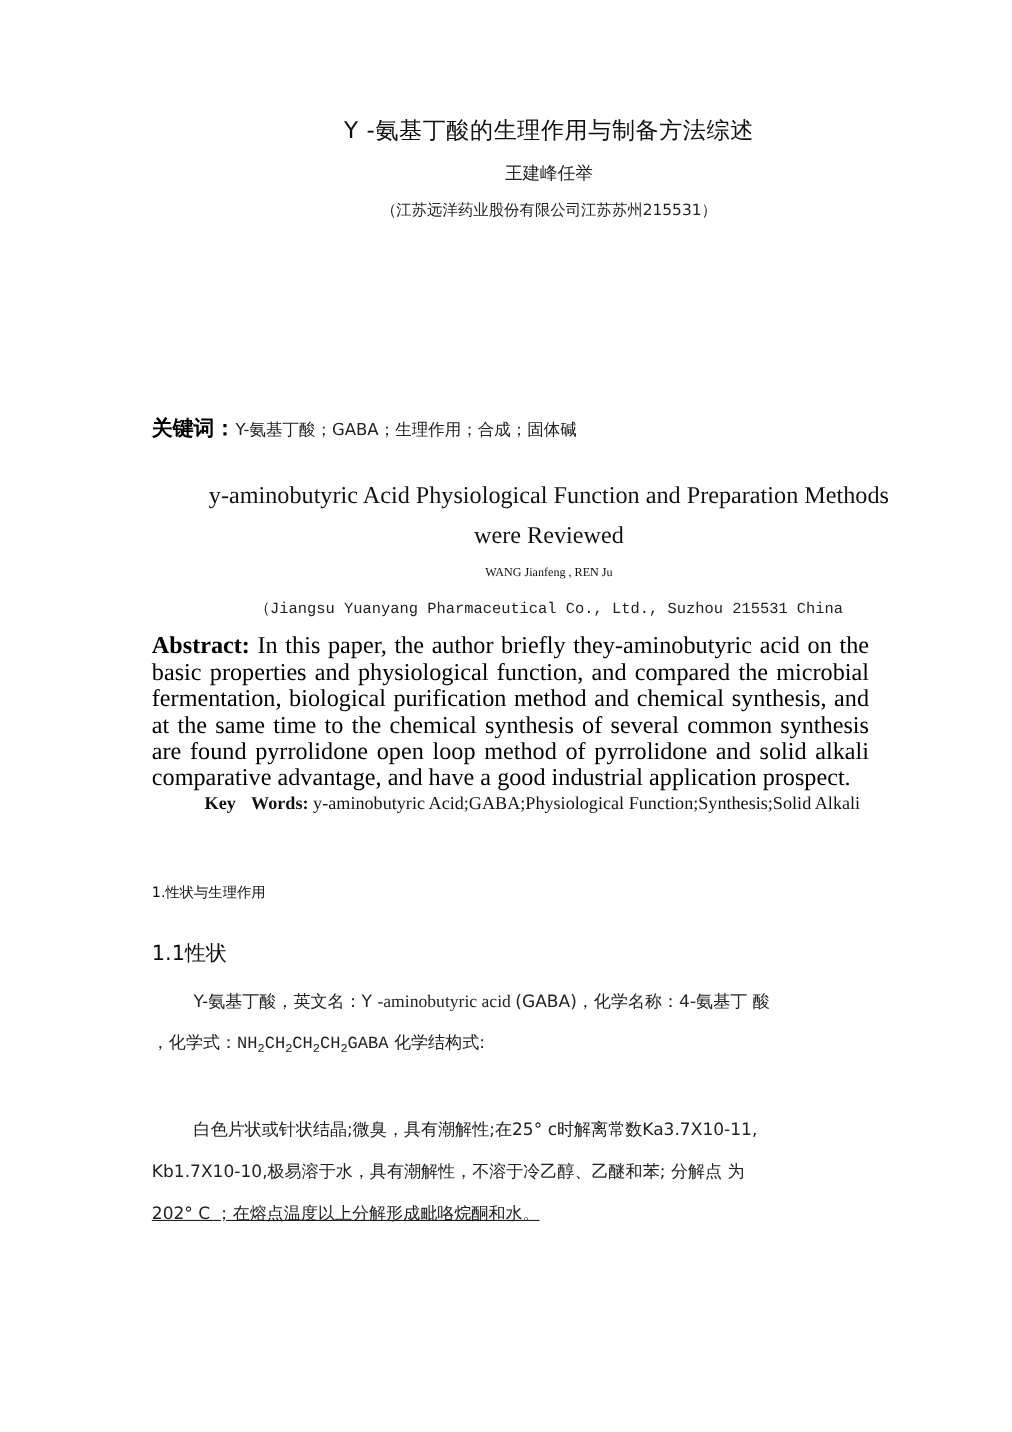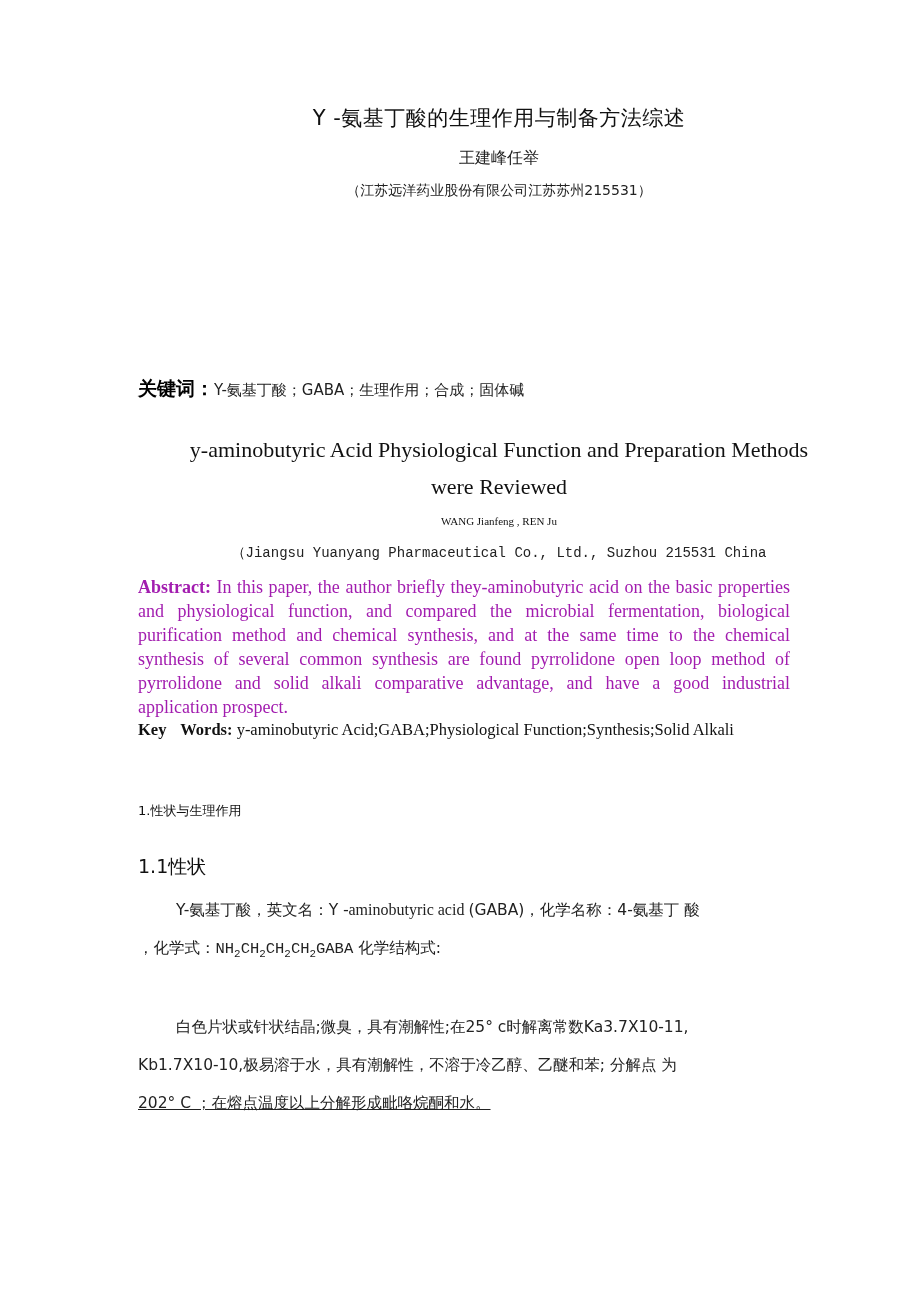--- a/index.html
+++ b/index.html
@@ -92,38 +92,38 @@
       top: 544px;
       font-family: "Liberation Mono", "DejaVu Sans Mono", monospace;
       font-size: 14px;
       color: #222;
     }
     .en-abs {
       position: absolute;
       left: 138px;
       width: 652px;
       top: 575px;
-      font-size: 18px;
+      font-size: 22px;
       line-height: 24px;
       text-align: justify;
       text-align-last: left;
-      color: #a21caf;
+      color: #000000;
     }
     .en-abs .lbl { font-weight: bold; }
     .en-kw {
       position: absolute;
       left: 138px;
       width: 652px;
       top: 719px;
       font-size: 16.5px;
       line-height: 22px;
       text-align: justify;
       color: #111;
     }
-    .en-kw .lbl { font-weight: bold; word-spacing: 10px; }
+    .en-kw .lbl { font-weight: bold; word-spacing: 10px; margin-left: 48px; }
     .h1 {
       top: 802px;
       left: 138px;
       font-size: 13px;
       color: #111;
     }
     .h2 {
       top: 854px;
       left: 138px;
       font-size: 19px;

